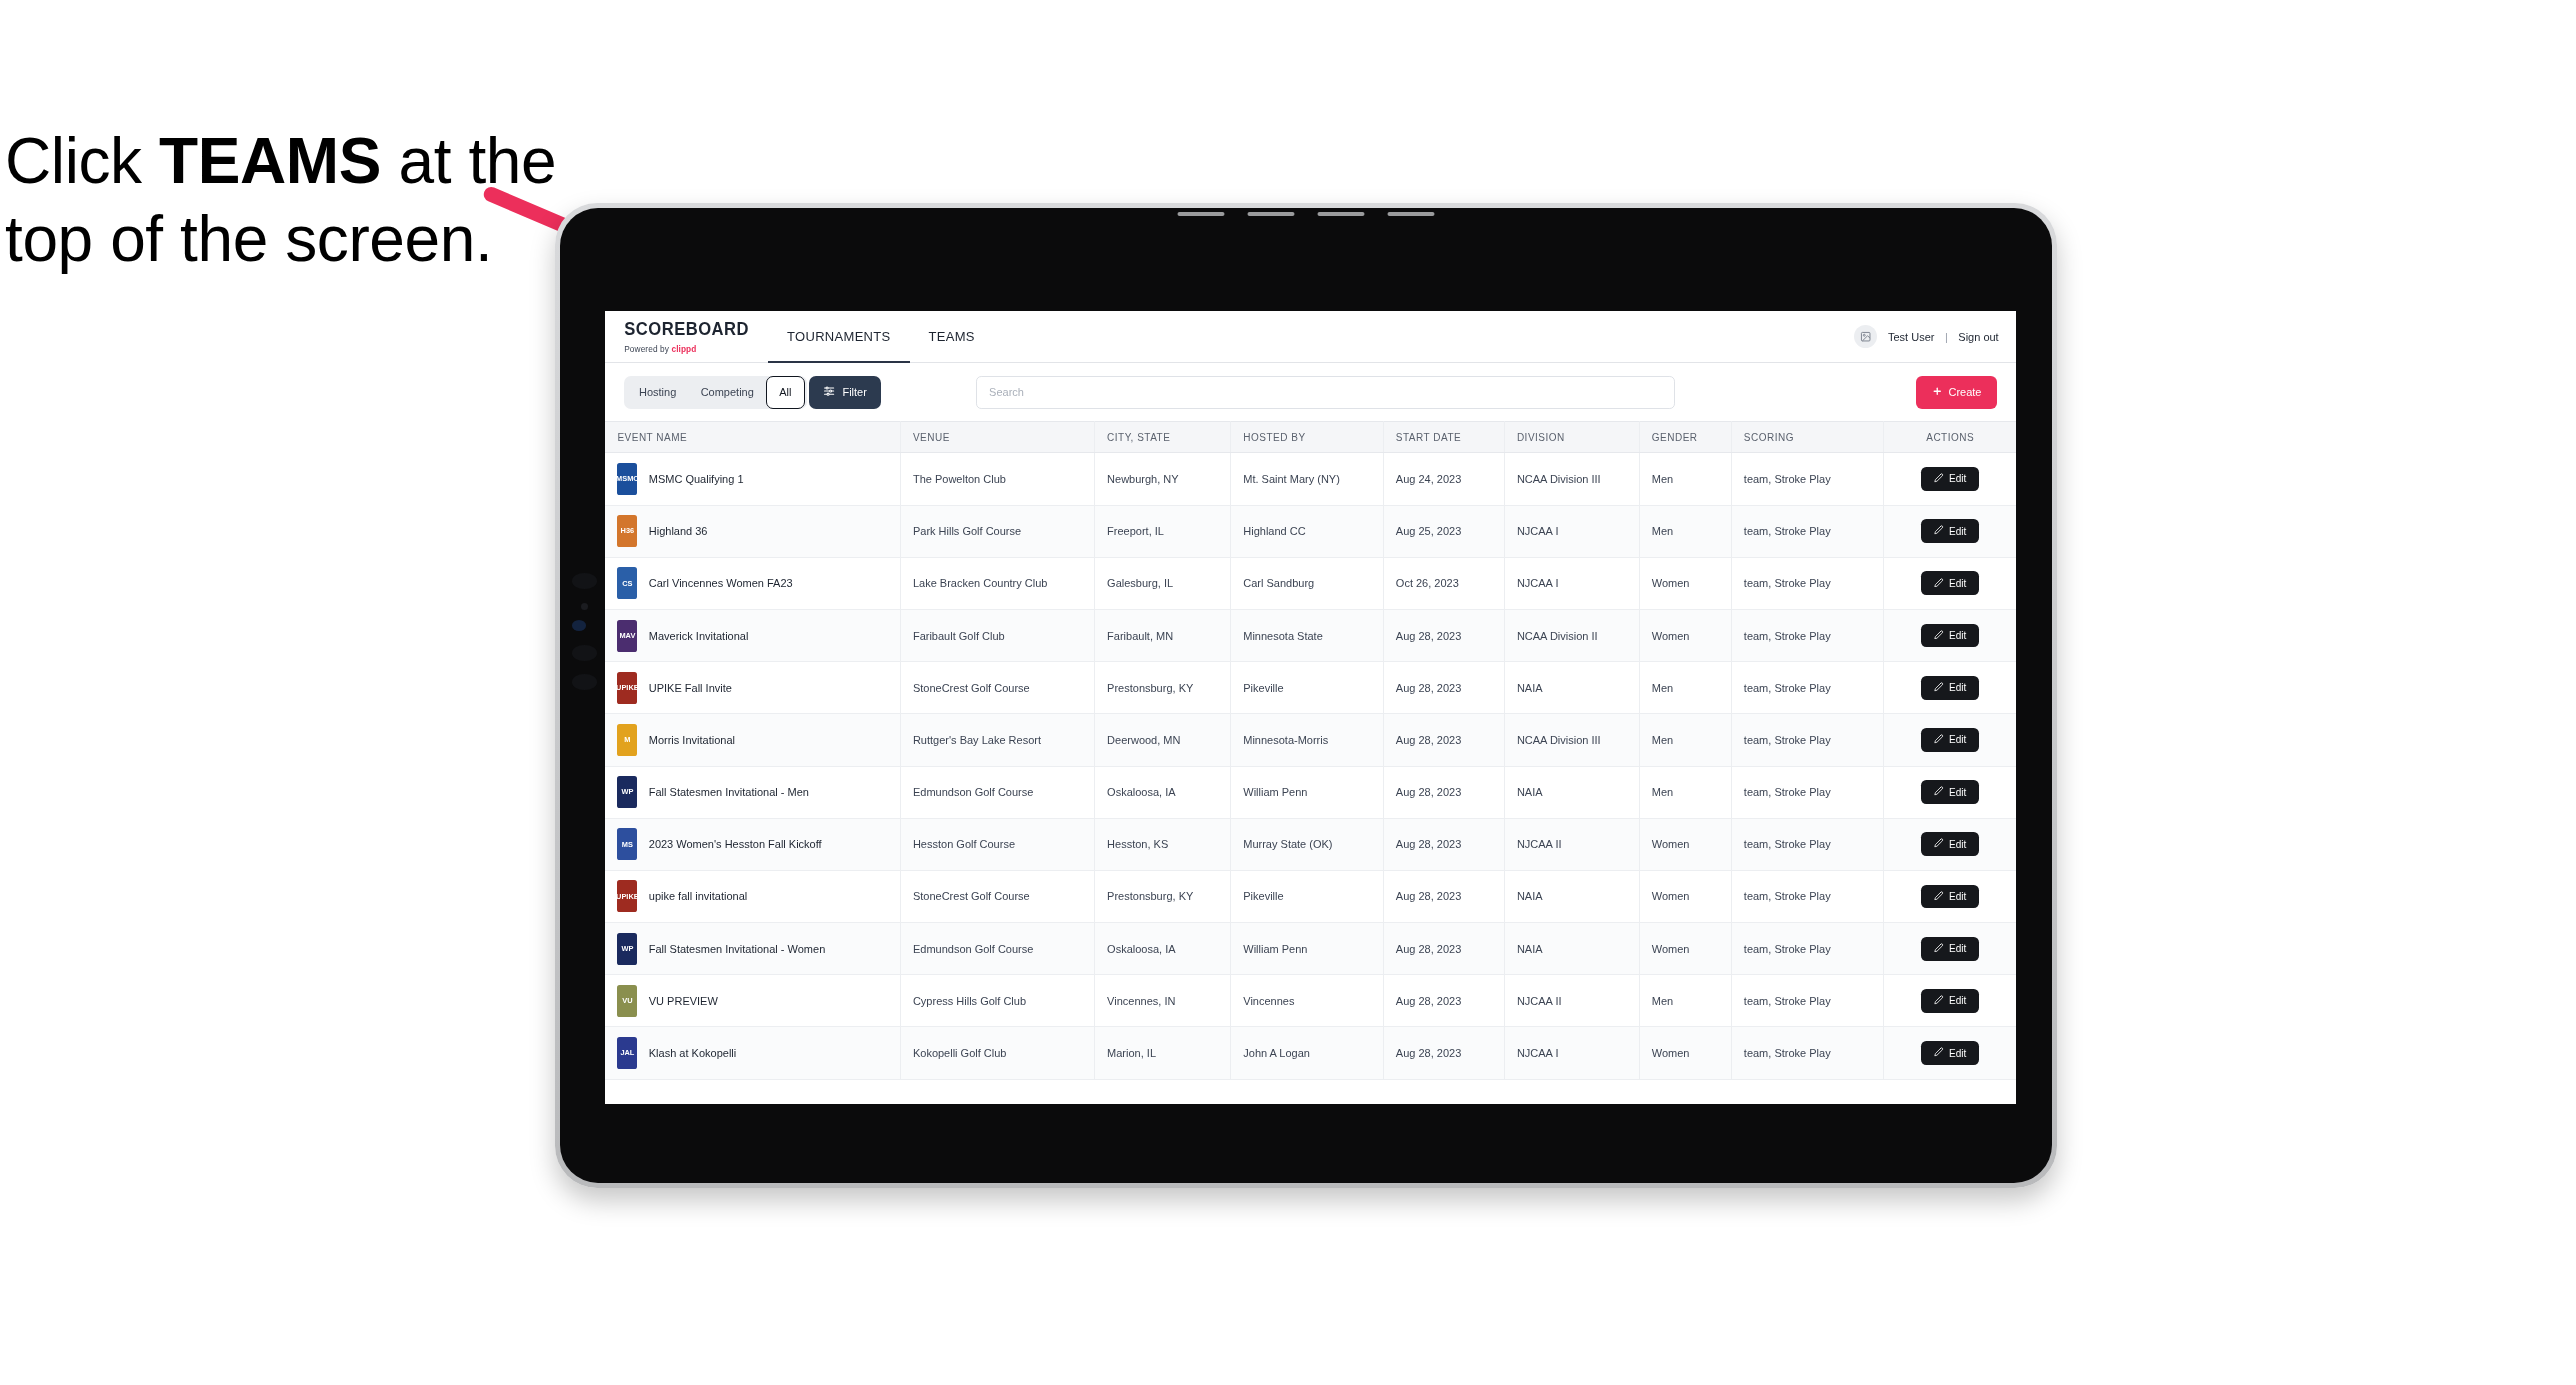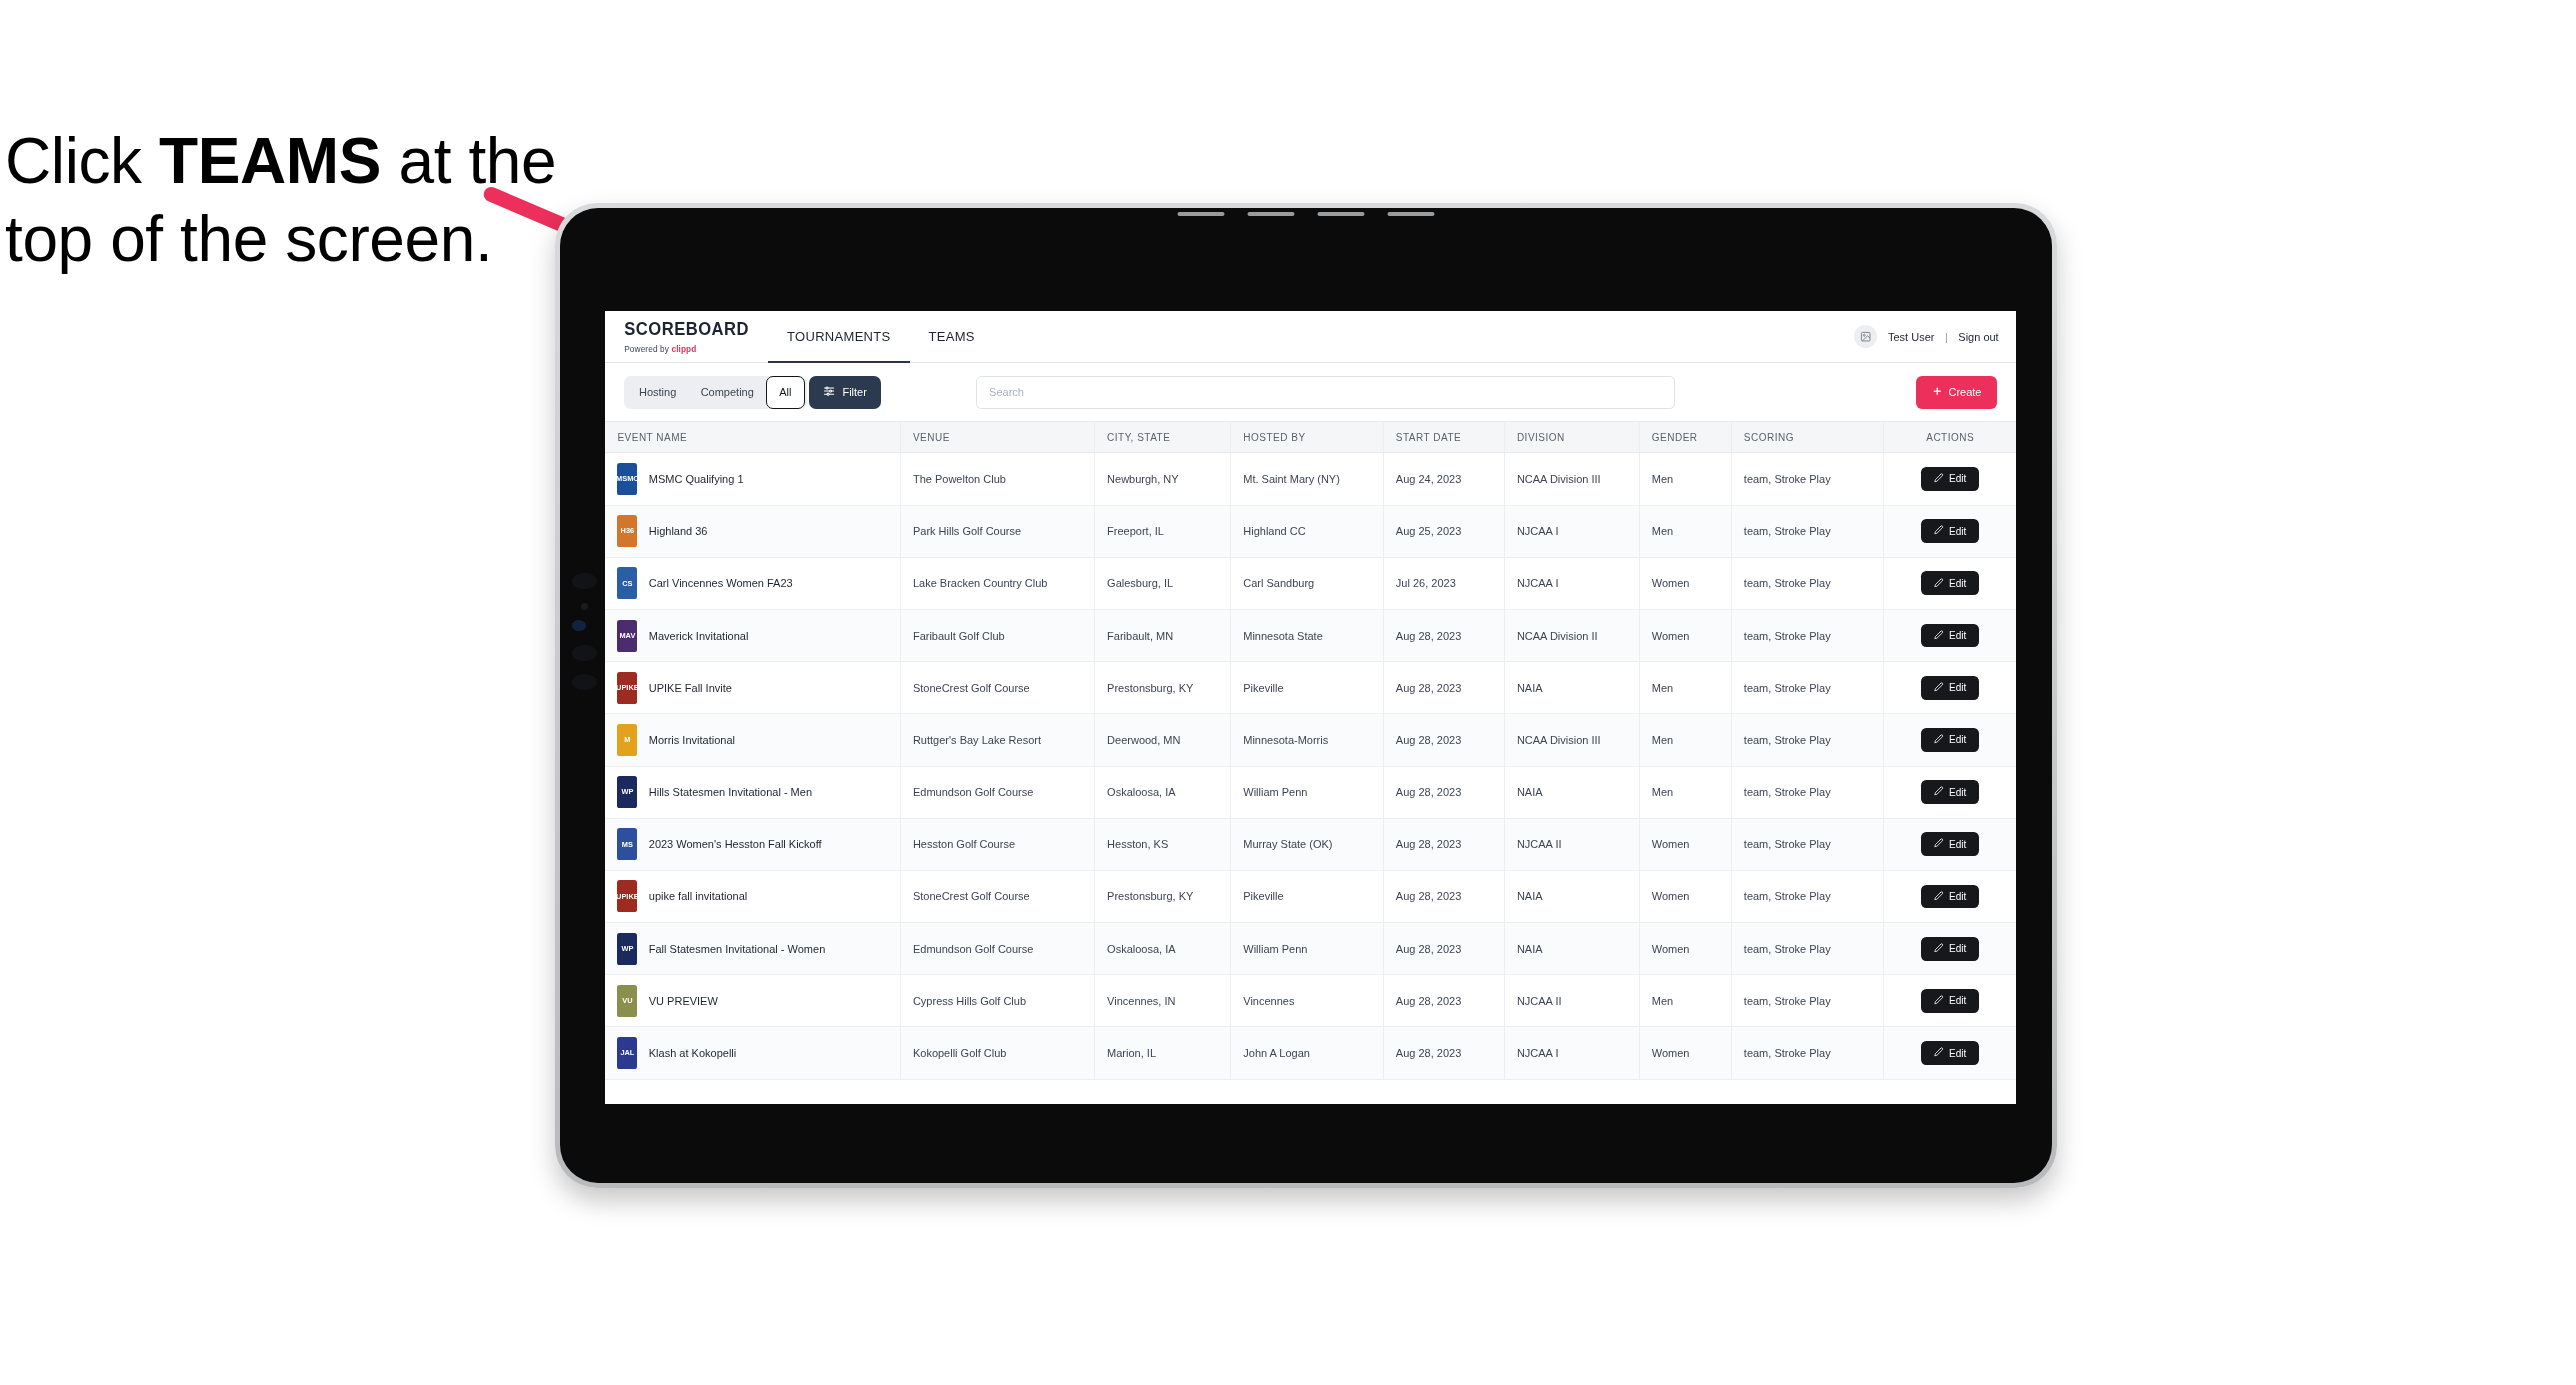--- a/index.html
+++ b/index.html
@@ -376,21 +376,21 @@
               <tr>
                 <td>
                   <div class="evt">
                     <span class="logo" style="background:#2a5fa8">CS</span>
                     <span class="evt-name">Carl Vincennes Women FA23</span>
                   </div>
                 </td>
                 <td>Lake Bracken Country Club</td>
                 <td>Galesburg, IL</td>
                 <td>Carl Sandburg</td>
-                <td>Jul 26, 2023</td>
+                <td>Oct 26, 2023</td>
                 <td>NJCAA I</td>
                 <td>Women</td>
                 <td>team, Stroke Play</td>
                 <td><span class="edit-btn">
                     <span><svg width="9.6" height="9.6" viewBox="0 0 24 24" fill="none" stroke="currentColor" stroke-width="2" stroke-linecap="round" stroke-linejoin="round">
                         <path d="M17 3a2.8 2.8 0 1 1 4 4L7.5 20.5 2 22l1.5-5.5L17 3z"></path>
                       </svg></span>
                     <span>Edit</span>
                   </span></td>
               </tr>
@@ -454,21 +454,21 @@
                     <span><svg width="9.6" height="9.6" viewBox="0 0 24 24" fill="none" stroke="currentColor" stroke-width="2" stroke-linecap="round" stroke-linejoin="round">
                         <path d="M17 3a2.8 2.8 0 1 1 4 4L7.5 20.5 2 22l1.5-5.5L17 3z"></path>
                       </svg></span>
                     <span>Edit</span>
                   </span></td>
               </tr>
               <tr>
                 <td>
                   <div class="evt">
                     <span class="logo" style="background:#1a2a5e">WP</span>
-                    <span class="evt-name">Hills Statesmen Invitational - Men</span>
+                    <span class="evt-name">Fall Statesmen Invitational - Men</span>
                   </div>
                 </td>
                 <td>Edmundson Golf Course</td>
                 <td>Oskaloosa, IA</td>
                 <td>William Penn</td>
                 <td>Aug 28, 2023</td>
                 <td>NAIA</td>
                 <td>Men</td>
                 <td>team, Stroke Play</td>
                 <td><span class="edit-btn">

